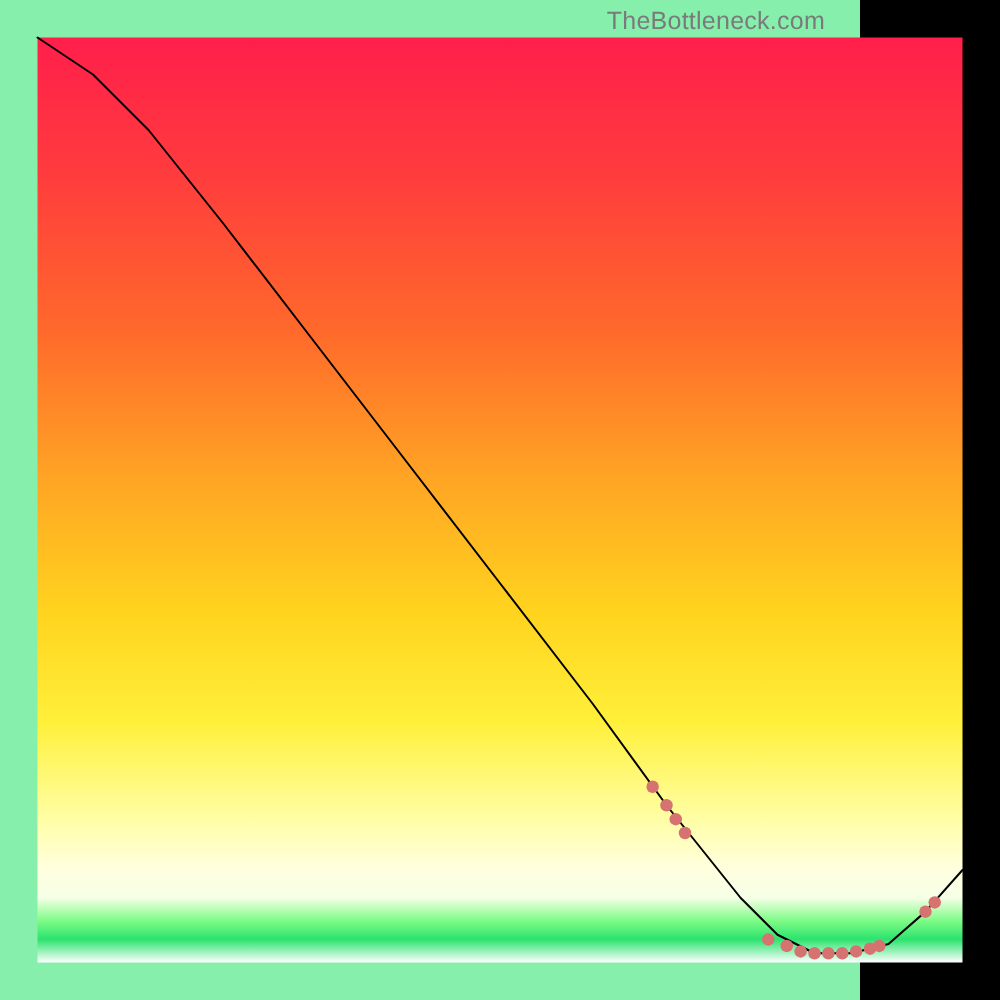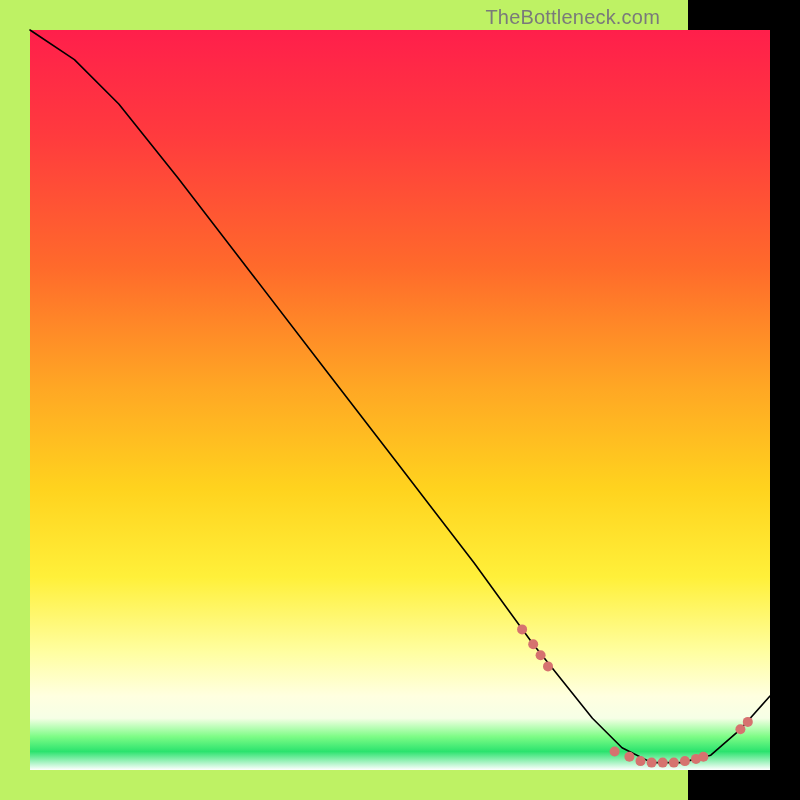--- a/index.html
+++ b/index.html
@@ -7,21 +7,21 @@
     padding: 0;
     width: 800px;
     height: 800px;
     background: #000;
     overflow: hidden;
   }
   .container {
     position: relative;
     width: 688px;
     height: 800px;
-    background: #bef264;
+    background: #86efac;
   }
   .plot-area {
     position: absolute;
     left: 30px;
     top: 30px;
     width: 740px;
     height: 740px;
     
     background:
       linear-gradient(to bottom,

